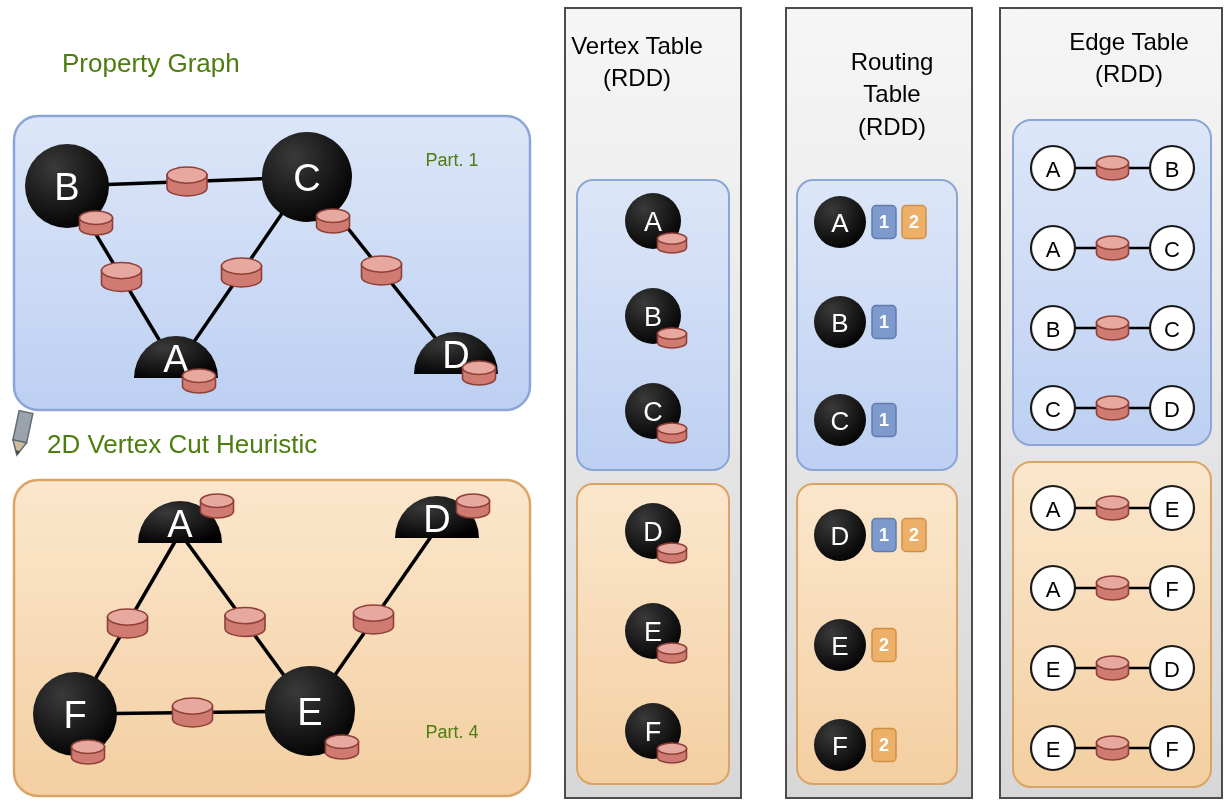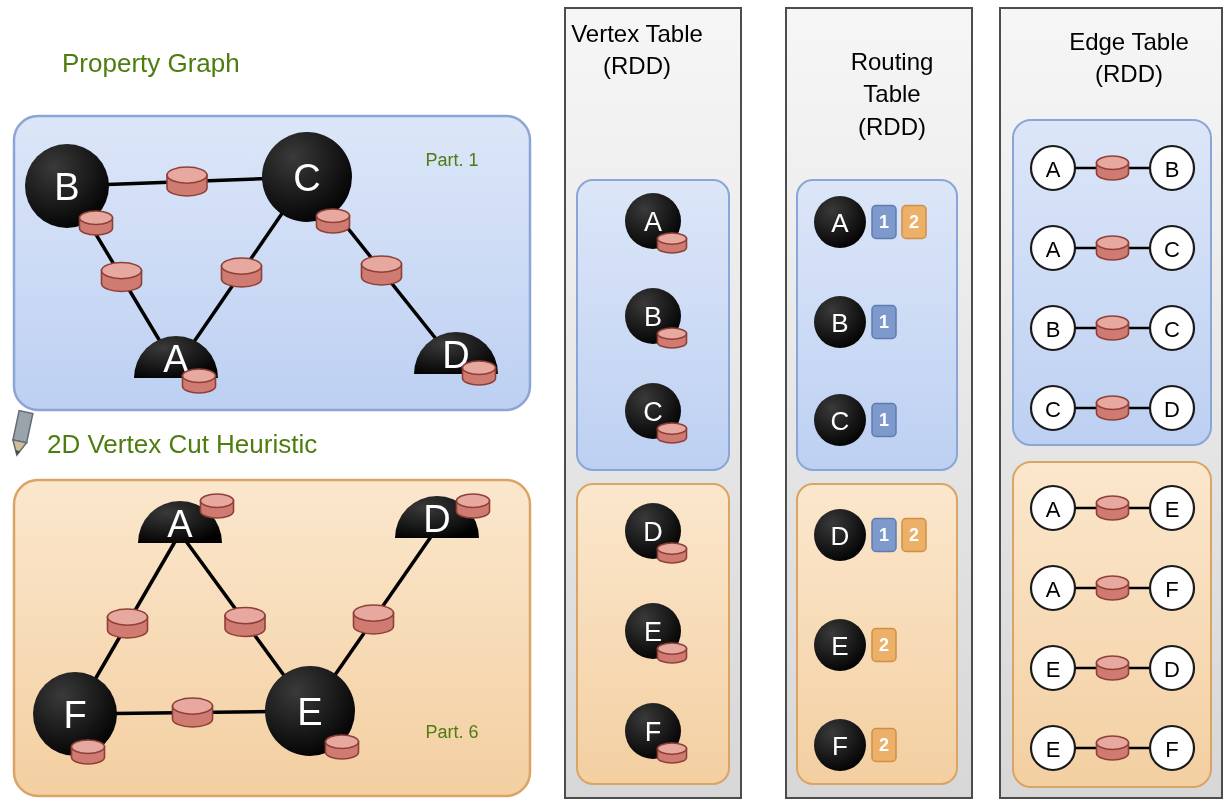--- a/index.html
+++ b/index.html
@@ -9,21 +9,21 @@
   }
   .canvas svg{position:absolute;top:0;left:0;}
   svg text{font-family:"Liberation Sans",sans-serif;}
   .label{position:absolute;color:#4d7c0f;}
   .pg-title{left:62px;top:48px;font-size:26px;}
   .cut-label{left:47px;top:429px;font-size:26px;}
   .part-label{font-size:18px;width:110px;text-align:center;}
   .part1{left:397px;top:150px;}
   .part2{left:397px;top:722px;}
   .col-title{position:absolute;text-align:center;font-size:24px;line-height:1.35;color:#000;}
-  .vt-title{left:565px;top:18px;width:144px;}
+  .vt-title{left:565px;top:30px;width:144px;}
   .rt-title{left:786px;top:18px;width:212px;margin-top:28px;}
   .et-title{left:1000px;top:26px;width:258px;}
 </style>
 </head>
 <body>
 
 <div class="canvas">
   <svg id="diagram" width="1229" height="807">
       <defs>
         <linearGradient id="gBlue" x1="0" y1="0" x2="0" y2="1">
@@ -372,21 +372,21 @@
         </g>
       </g>
     </svg>
 
   <div class="label pg-title">Property Graph</div>
 
   <div class="label cut-label">2D Vertex Cut Heuristic</div>
 
   <div class="label part-label part1">Part. 1</div>
 
-  <div class="label part-label part2">Part. 6</div>
+  <div class="label part-label part2">Part. 4</div>
 
   <div class="col-title vt-title">
     <div>Vertex Table</div>
     <div>(RDD)</div>
   </div>
 
   <div class="col-title rt-title">
     <div>Routing</div>
     <div>Table</div>
     <div>(RDD)</div>

